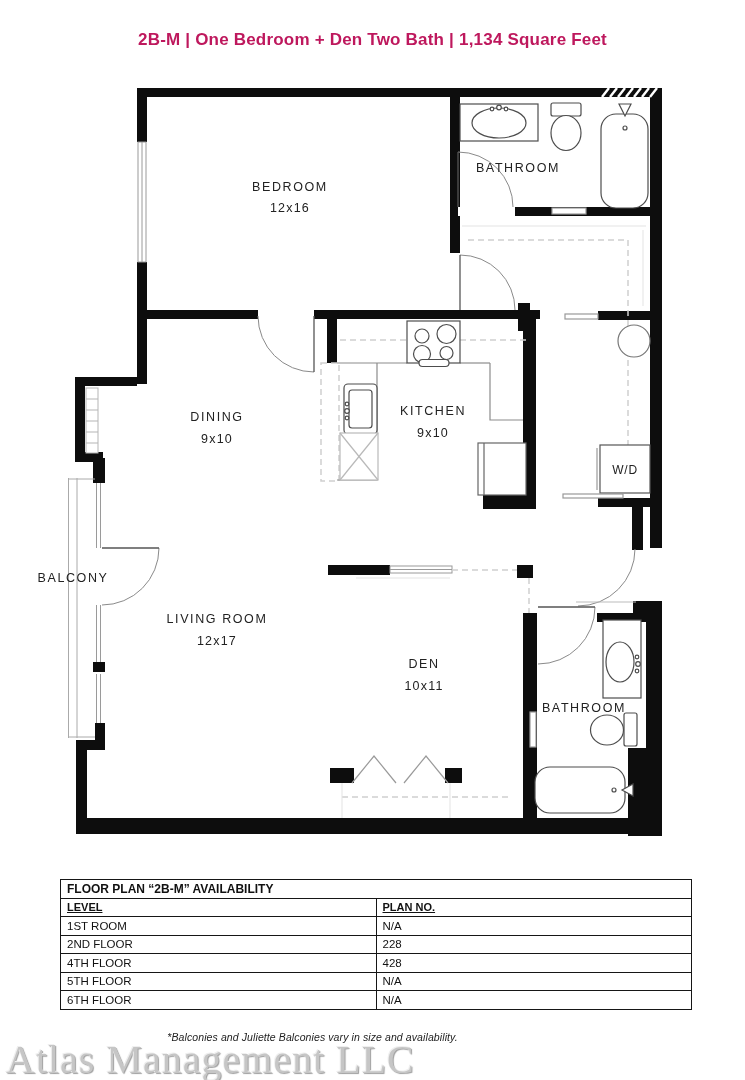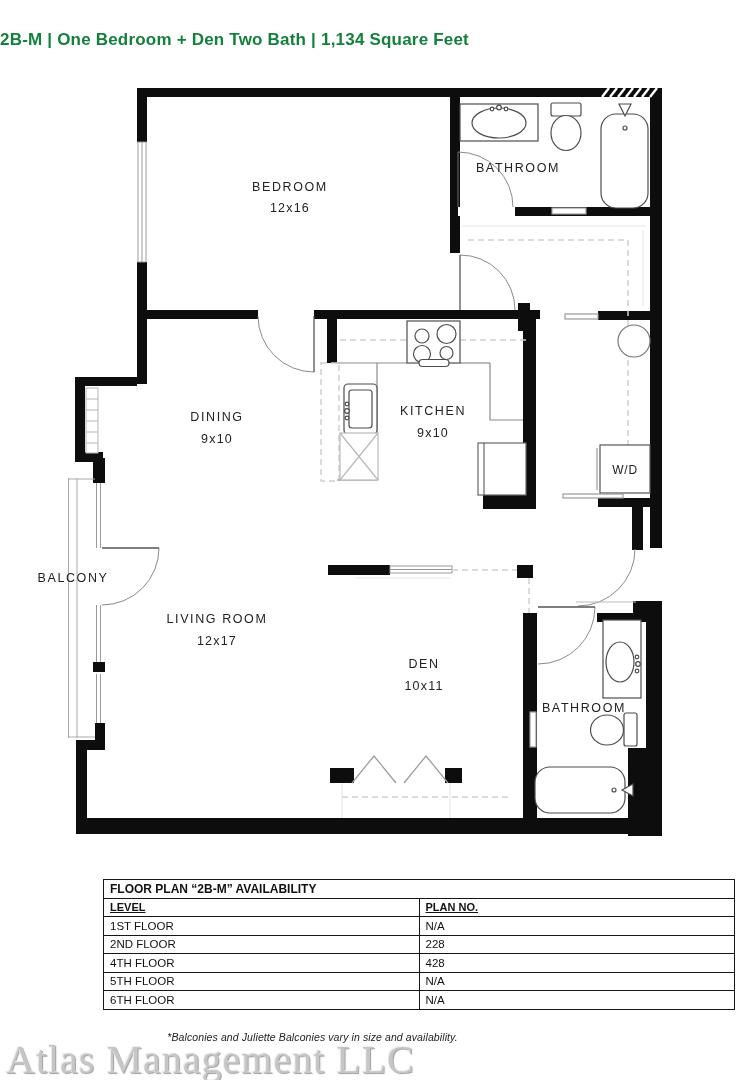--- a/index.html
+++ b/index.html
@@ -1,32 +1,32 @@
 <!DOCTYPE html>
 <html><head>
 <meta charset="utf-8">
 <style>
   html,body{margin:0;padding:0;}
   body{
     width:745px;height:1080px;position:relative;background:#fff;
     font-family:"Liberation Sans", sans-serif;color:#1a1a1a;overflow:hidden;
   }
   .title{
-    position:absolute;top:30px;left:0;width:745px;
-    font-size:17px;font-weight:bold;letter-spacing:.2px;color:#15803d;
+    position:absolute;top:30px;left:0;width:745px;text-align:center;
+    font-size:17px;font-weight:bold;letter-spacing:.2px;color:#be185d;
   }
   .plan-wrap{position:absolute;top:0;left:0;width:745px;height:860px;}
   svg text{font-family:"Liberation Sans", sans-serif;}
   .lbl{font-size:12.5px;letter-spacing:1.6px;fill:#222;}
   .dims{font-size:12.5px;letter-spacing:1.2px;fill:#222;}
   .wd{font-size:12px;letter-spacing:.8px;fill:#222;}
 
   .avail{
     position:absolute;left:60px;top:879px;width:632px;border-collapse:collapse;
-    font-size:11.5px;color:#111;table-layout:fixed;margin-left:43px;
+    font-size:11.5px;color:#111;table-layout:fixed;
   }
   .avail td{border:1.6px solid #161616;padding:1px 6px;height:15.5px;vertical-align:middle;}
   .avail .t-title td{font-weight:bold;font-size:12px;}
   .avail .t-head td{font-weight:bold;font-size:11px;text-decoration:underline;}
   .col-level{width:83px;}
   .footnote{
     position:absolute;top:1031px;left:0;width:625px;text-align:center;
     font-size:10.5px;font-style:italic;color:#222;letter-spacing:.1px;
   }
   .watermark{
@@ -274,21 +274,21 @@
 <table class="avail">
   <tbody>
       <tr class="t-title">
     <td colspan="2">FLOOR PLAN “2B-M” AVAILABILITY</td>
   </tr>
   <tr class="t-head">
     <td class="col-level">LEVEL</td>
     <td>PLAN NO.</td>
   </tr>
   <tr>
-    <td class="col-level">1ST FLOOR</td>
+    <td class="col-level">1ST ROOM</td>
     <td>N/A</td>
   </tr>
   <tr>
     <td class="col-level">2ND FLOOR</td>
     <td>228</td>
   </tr>
   <tr>
     <td class="col-level">4TH FLOOR</td>
     <td>428</td>
   </tr>

